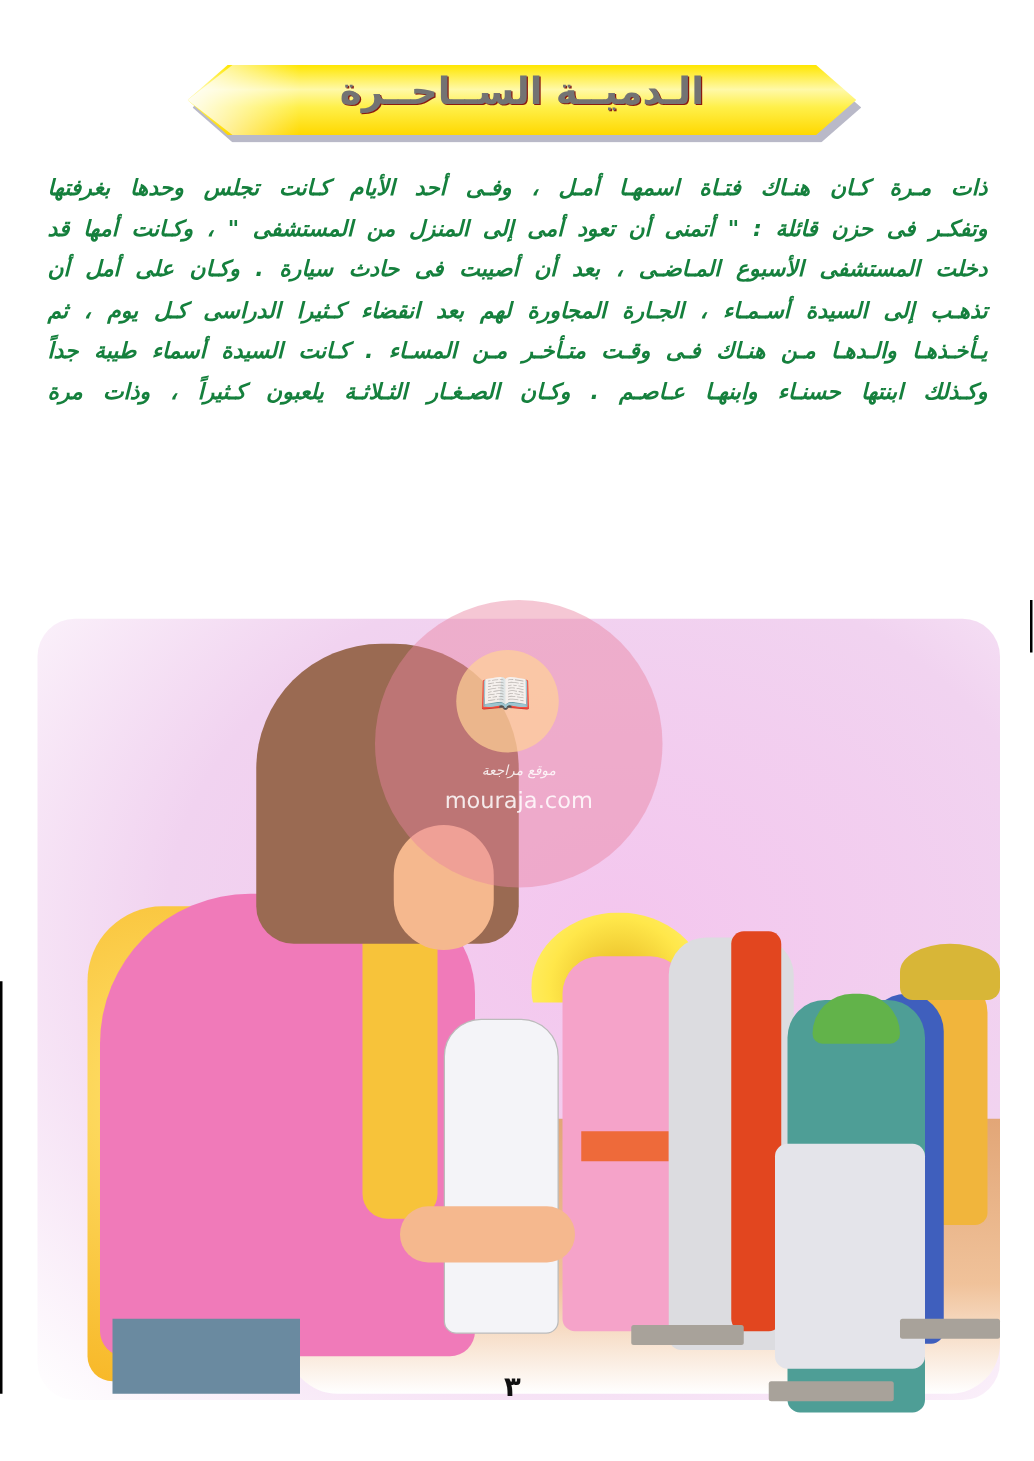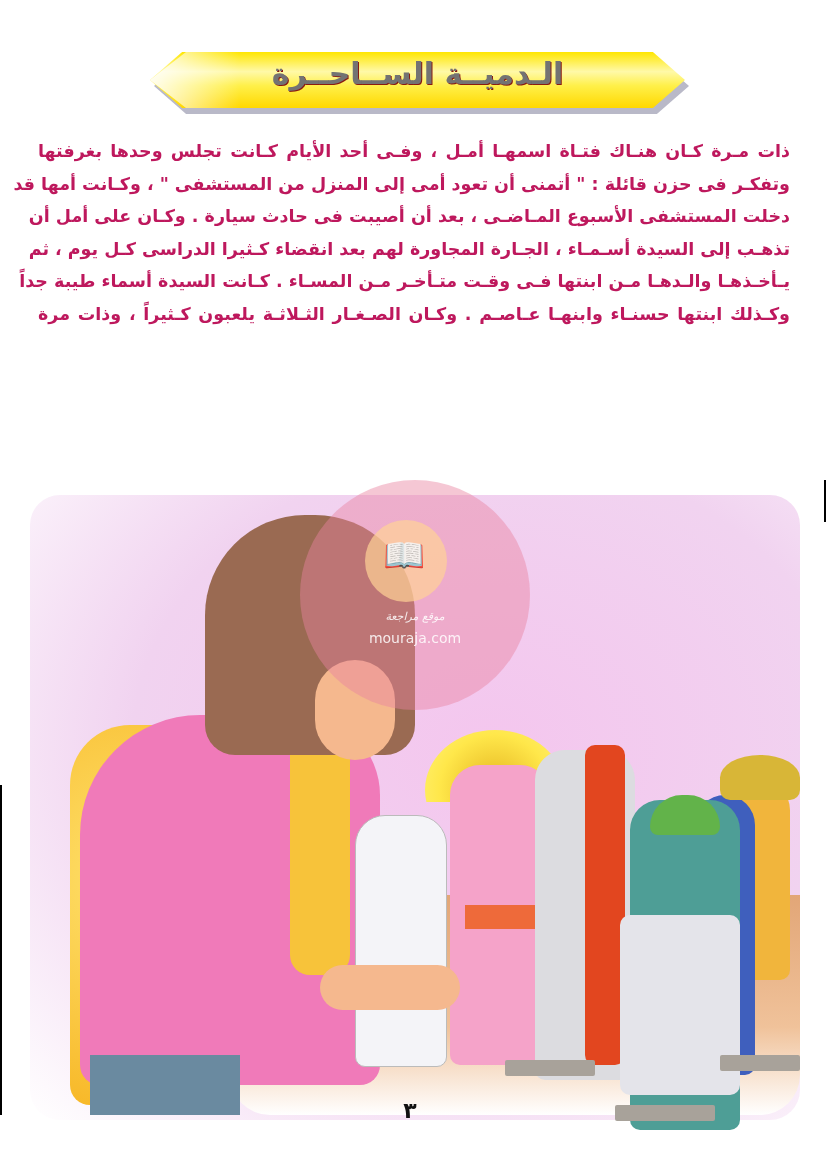--- a/index.html
+++ b/index.html
@@ -17,21 +17,21 @@
     background: linear-gradient(180deg, #ffe600 0%, #fff9a8 35%, #fff04a 60%, #ffd800 100%); }
   .title-banner .fade-l { position: absolute; left: 0; top: 0; width: 90px; height: 100%;
     background: linear-gradient(90deg, rgba(255,255,255,0.9), rgba(255,255,255,0)); 
     clip-path: polygon(0 50%, 40% 0, 100% 0, 100% 100%, 40% 100%); }
   .title-text { position: absolute; left: 0; right: 0; top: 4px; text-align: center; direction: rtl;
     font-family: "DejaVu Sans", sans-serif; font-weight: bold; font-size: 30px; color: #737373;
     text-shadow: 1px 1px 0 #8a1a10; letter-spacing: 1px; }
 
   
   .story { position: absolute; left: 38px; top: 135px; width: 752px; direction: rtl; text-align: justify;
-    font-family: "DejaVu Sans", sans-serif; font-size: 17.5px; line-height: 32.5px; color: #be185d; font-weight: bold; }
+    font-family: "DejaVu Sans", sans-serif; font-size: 17.5px; line-height: 32.5px; color: #15803d; font-weight: bold; font-style: italic; }
   .story p { margin: 0; }
   .line { display: block; text-align-last: justify; white-space: nowrap; }
   .line.last { text-align-last: right; }
 
   
   .illustration { position: absolute; left: 30px; top: 495px; width: 770px; height: 625px; }
   .illus-bg { position: absolute; inset: 0; border-radius: 30px;
     background: radial-gradient(ellipse at 60% 40%, #f4c6ee 0%, #f1d3f0 55%, #ffffff 100%); }
   .floor { position: absolute; left: 200px; top: 400px; width: 570px; height: 220px;
     background: linear-gradient(180deg, #e2a677 0%, #f0c29a 60%, #fff 100%); border-radius: 0 0 40px 40px; }
@@ -60,21 +60,21 @@
   .base1 { left: 475px; top: 565px; width: 90px; }
   .base2 { left: 585px; top: 610px; width: 100px; }
   .base3 { left: 690px; top: 560px; width: 80px; }
 
   
   .watermark { position: absolute; left: 300px; top: 480px; width: 230px; height: 230px; border-radius: 50%;
     background: rgba(232, 130, 160, 0.45); }
   .watermark .inner { position: absolute; left: 65px; top: 40px; width: 82px; height: 82px; border-radius: 50%; background: rgba(255, 210, 150, 0.7); }
   .watermark .book { position: absolute; left: 80px; top: 55px; width: 50px; height: 40px; color: rgba(255,255,255,0.9); font-size: 34px; line-height: 40px; text-align: center; }
   .wm-ar { position: absolute; left: 0; right: 0; top: 130px; text-align: center; direction: rtl; color: rgba(255,255,255,0.85); font-size: 11px; font-style: italic; }
-  .wm-en { position: absolute; left: 0; right: 0; top: 150px; text-align: center; color: rgba(255,255,255,0.85); font-size: 14px; }
+  .wm-en { position: absolute; left: 0; right: 0; top: 150px; text-align: center; color: rgba(255,255,255,0.85); font-size: 18px; }
 
   .page-number { position: absolute; left: 395px; top: 1098px; width: 30px; text-align: center; font-size: 22px; font-weight: bold; color: #111; }
 </style>
 </head>
 <body>
 
 <div class="edge-left"></div>
 <div class="edge-right"></div>
 
 <div class="title-banner">
@@ -83,21 +83,21 @@
   <div class="fade-l"></div>
   <div class="title-text">الـدميــة الســاحــرة</div>
 </div>
 
 <div class="story">
   <p>
     <span class="line">ذات مـرة كـان هنـاك فتـاة اسمهـا أمـل ، وفـى أحد الأيام كـانت تجلس وحدها بغرفتها</span>
     <span class="line">وتفكـر فى حزن قائلة : " أتمنى أن تعود أمى إلى المنزل من المستشفى " ، وكـانت أمها قد</span>
     <span class="line">دخلت المستشفى الأسبوع المـاضـى ، بعد أن أصيبت فى حادث سيارة . وكـان على أمل أن</span>
     <span class="line">تذهـب إلى السيدة أسـمـاء ، الجـارة المجاورة لهم بعد انقضاء كـثيرا الدراسى كـل يوم ، ثم</span>
-    <span class="line">يـأخـذهـا والـدهـا مـن ابنتها فـى وقـت متـأخـر مـن المسـاء . كـانت السيدة أسماء طيبة جداً</span>
+    <span class="line">يـأخـذهـا والـدهـا مـن هنـاك فـى وقـت متـأخـر مـن المسـاء . كـانت السيدة أسماء طيبة جداً</span>
     <span class="line">وكـذلك ابنتها حسنـاء وابنهـا عـاصـم . وكـان الصـغـار الثـلاثـة يلعبون كـثيراً ، وذات مرة</span>
   </p>
 </div>
 
 <div class="illustration">
   <div class="illus-bg"></div>
   <div class="floor"></div>
   <div class="fig girl-vest"></div>
   <div class="fig girl-body"></div>
   <div class="fig girl-vest2"></div>

